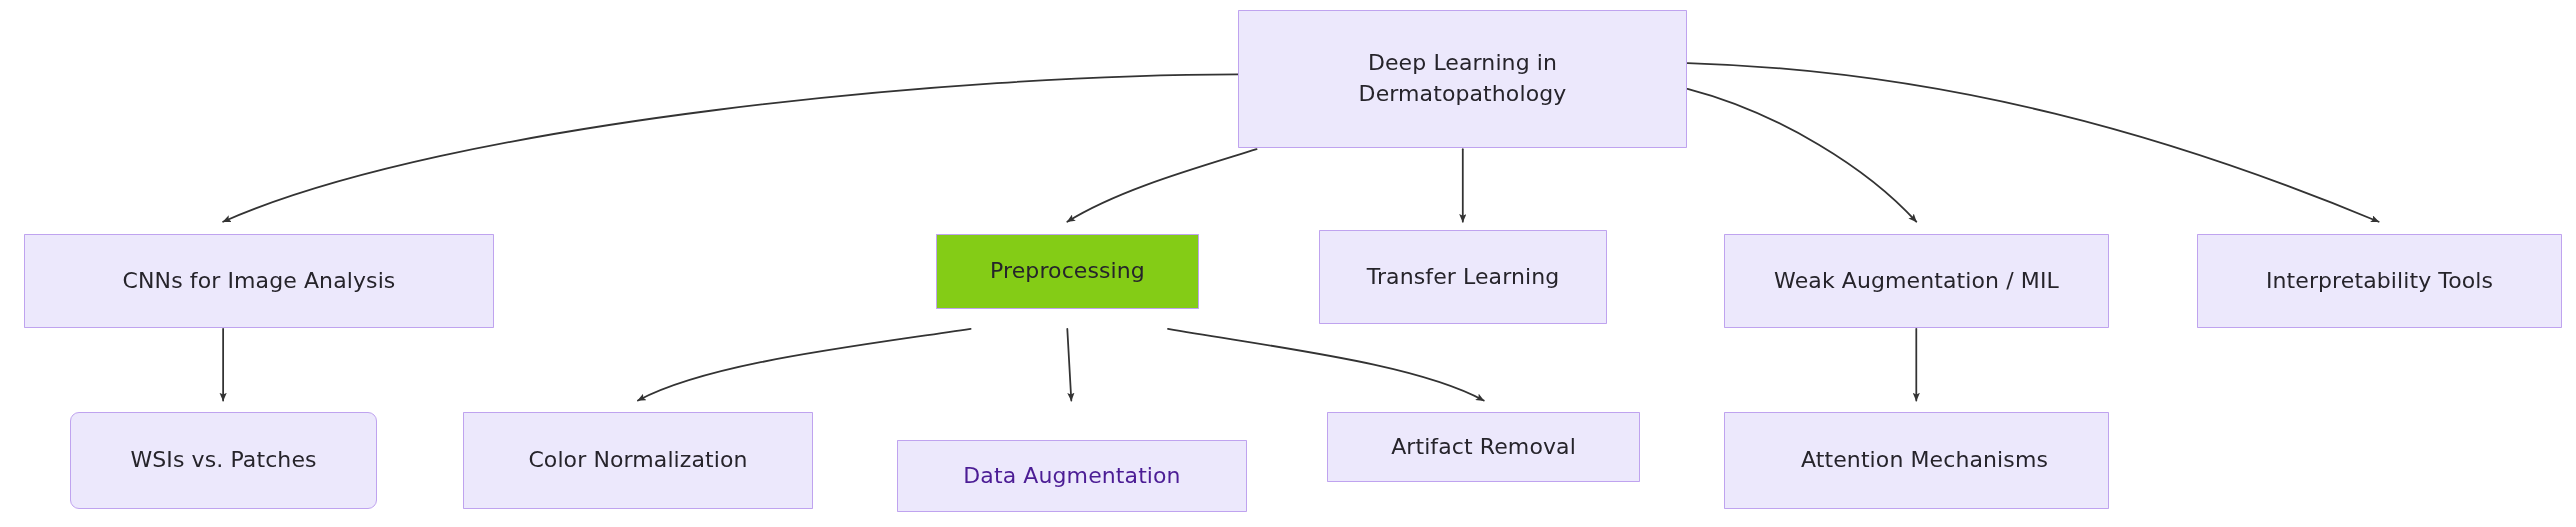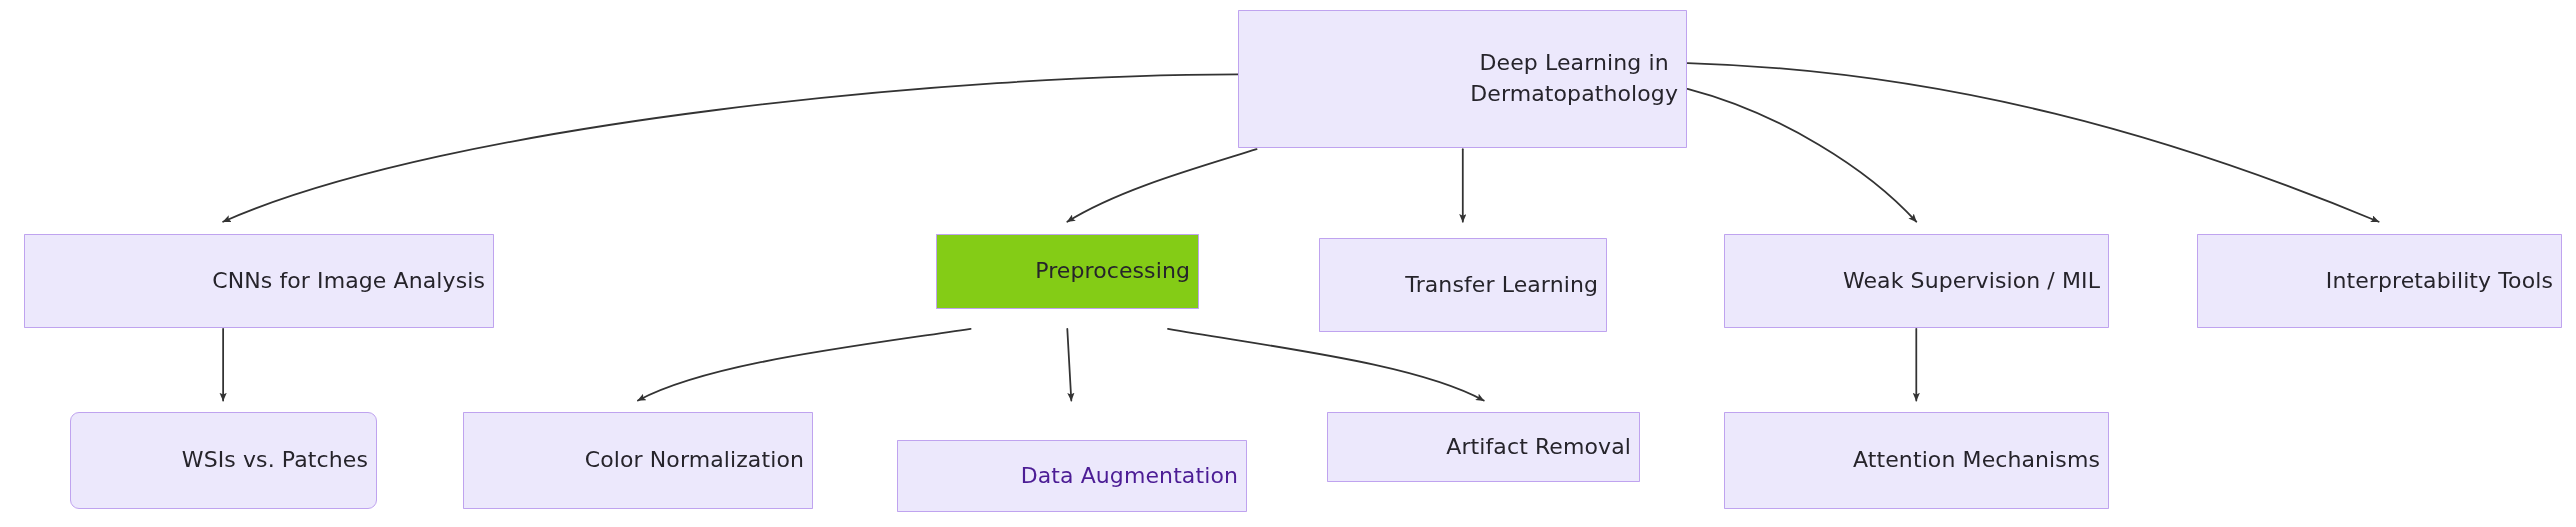--- a/index.html
+++ b/index.html
@@ -26,21 +26,21 @@
     pointer-events: none;
   }
   .node {
     position: absolute;
     box-sizing: border-box;
     background: #ece8fc;
     border: 1.6px solid #bfa3ef;
     border-radius: 0.8px;
     display: flex;
     align-items: center;
-    justify-content: flex-end;
+    justify-content: center;
     text-align: center;
     color: #26242b;
     font-size: 22px;
     line-height: 1.38;
     font-family: "DejaVu Sans", sans-serif;
     letter-spacing: 0.1px;
   }
   .node .label {
     display: block;
     white-space: pre-line;
@@ -76,25 +76,25 @@
       <div class="node" style="left: 1238px; top: 9.7px; width: 449px; height: 138px; background: rgb(236, 232, 252); border-color: rgb(191, 163, 239); color: rgb(38, 36, 43);">
         <span class="label">Deep Learning in
 Dermatopathology</span>
       </div>
       <div class="node" style="left: 24px; top: 234px; width: 470px; height: 94px; background: rgb(236, 232, 252); border-color: rgb(191, 163, 239); color: rgb(38, 36, 43);">
         <span class="label">CNNs for Image Analysis</span>
       </div>
       <div class="node" style="left: 936px; top: 234px; width: 263px; height: 75px; background: #84cc16; border-color: rgb(191, 163, 239); color: rgb(38, 36, 43);">
         <span class="label">Preprocessing</span>
       </div>
-      <div class="node" style="left: 1319px; top: 238px; width: 288px; height: 94px; background: rgb(236, 232, 252); border-color: rgb(191, 163, 239); color: rgb(38, 36, 43);">
+      <div class="node" style="left: 1319px; top: 230px; width: 288px; height: 94px; background: rgb(236, 232, 252); border-color: rgb(191, 163, 239); color: rgb(38, 36, 43);">
         <span class="label">Transfer Learning</span>
       </div>
       <div class="node" style="left: 1724px; top: 234px; width: 385px; height: 94px; background: rgb(236, 232, 252); border-color: rgb(191, 163, 239); color: rgb(38, 36, 43);">
-        <span class="label">Weak Supervision / MIL</span>
+        <span class="label">Weak Augmentation / MIL</span>
       </div>
       <div class="node" style="left: 2197px; top: 234px; width: 365px; height: 94px; background: rgb(236, 232, 252); border-color: rgb(191, 163, 239); color: rgb(38, 36, 43);">
         <span class="label">Interpretability Tools</span>
       </div>
       <div class="node" style="left: 70px; top: 412px; width: 307px; height: 97px; background: rgb(236, 232, 252); border-color: rgb(191, 163, 239); color: rgb(38, 36, 43); border-radius: 9px;">
         <span class="label">WSIs vs. Patches</span>
       </div>
       <div class="node" style="left: 463px; top: 412px; width: 350px; height: 97px; background: rgb(236, 232, 252); border-color: rgb(191, 163, 239); color: rgb(38, 36, 43);">
         <span class="label">Color Normalization</span>
       </div>

